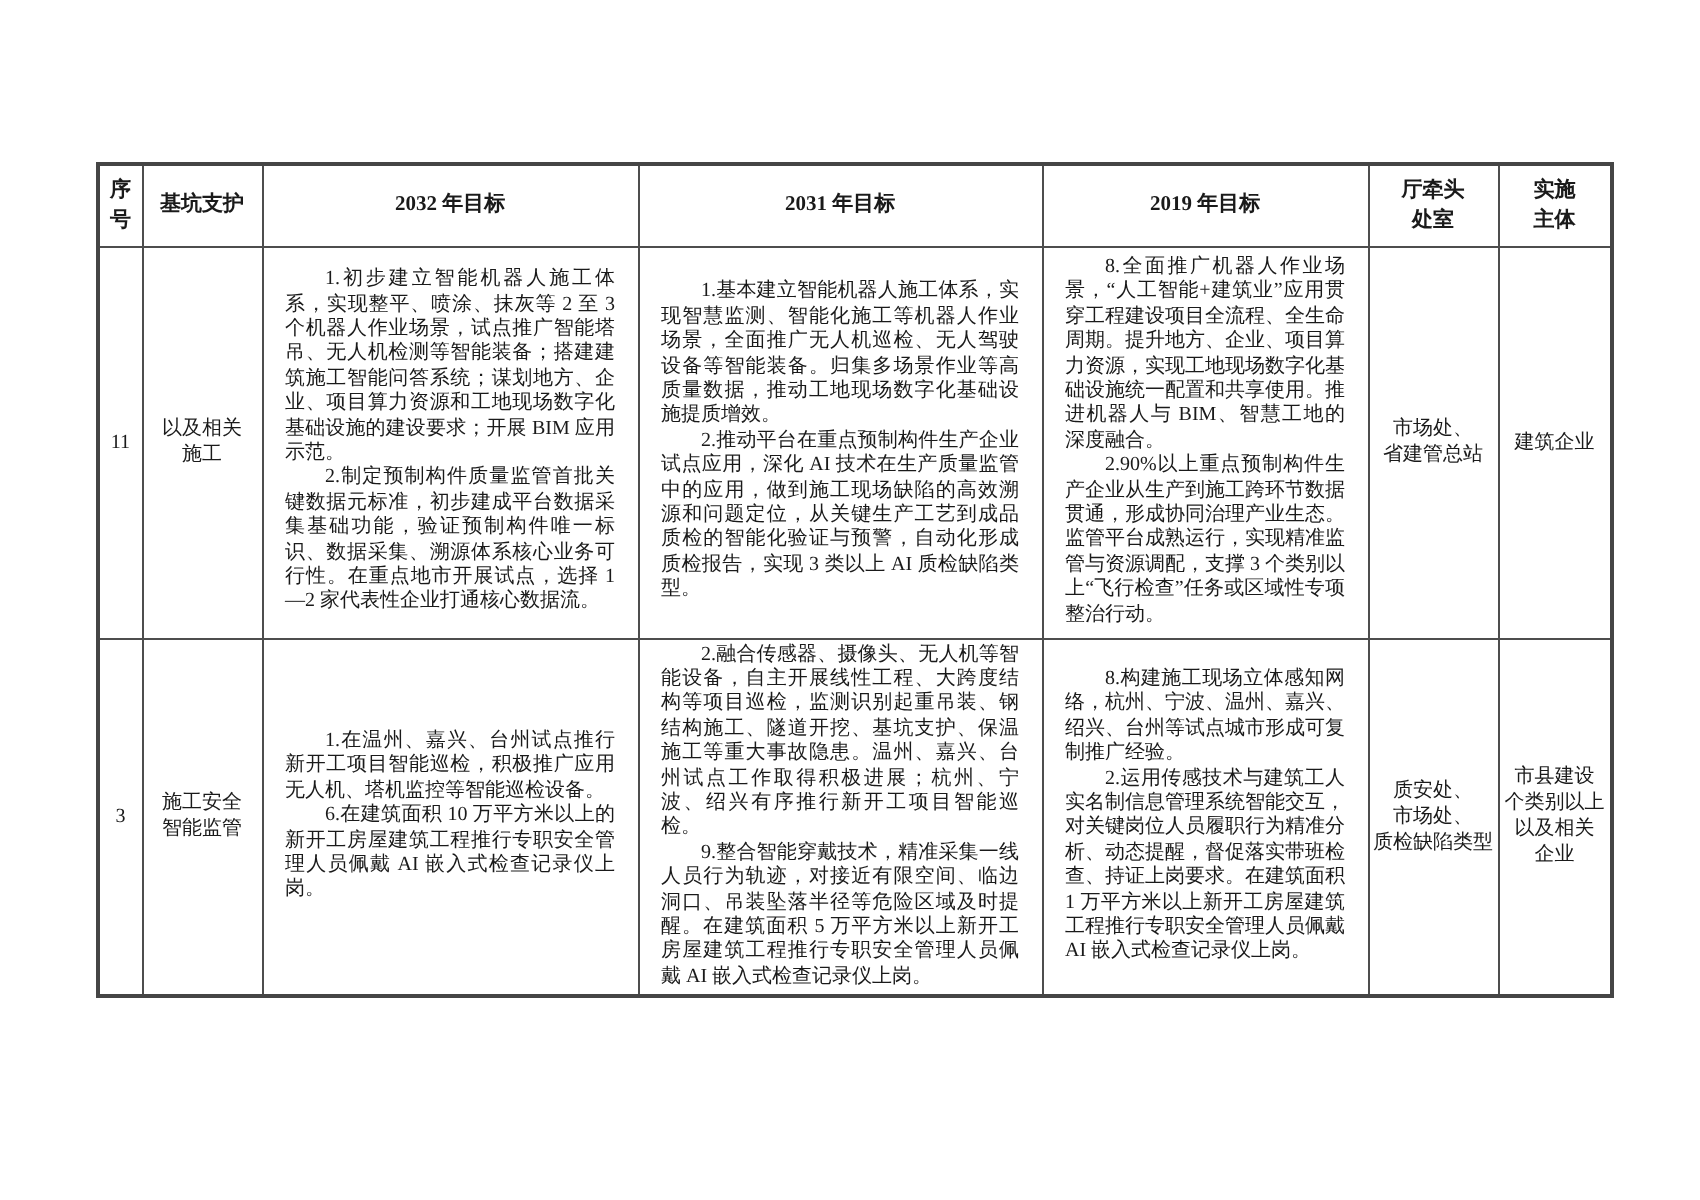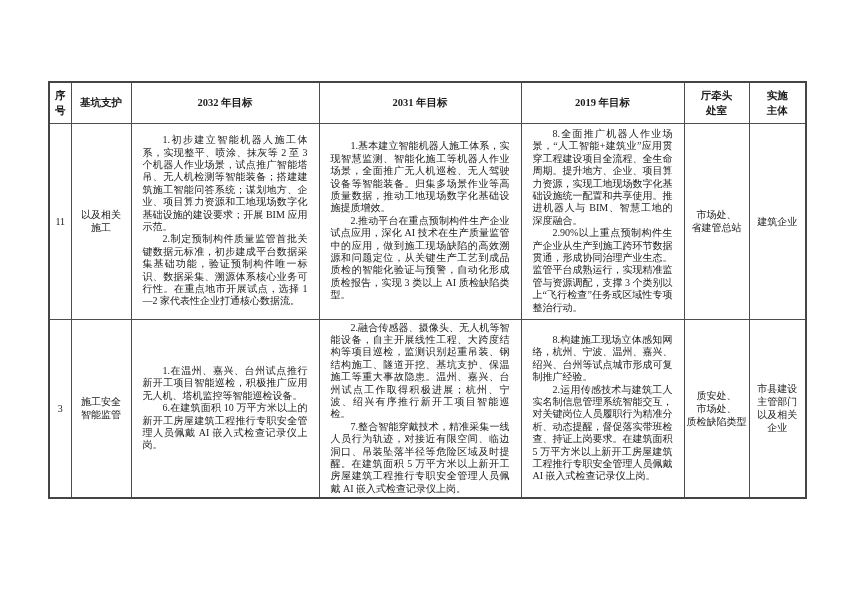--- a/index.html
+++ b/index.html
@@ -112,29 +112,29 @@
       <tr style="height:167px">
         <td class="center">3</td>
         <td class="center">施工安全
 智能监管</td>
         <td class="goal">
           <p>1.在温州、嘉兴、台州试点推行新开工项目智能巡检，积极推广应用无人机、塔机监控等智能巡检设备。</p>
           <p>6.在建筑面积 10 万平方米以上的新开工房屋建筑工程推行专职安全管理人员佩戴 AI 嵌入式检查记录仪上岗。</p>
         </td>
         <td class="goal">
           <p>2.融合传感器、摄像头、无人机等智能设备，自主开展线性工程、大跨度结构等项目巡检，监测识别起重吊装、钢结构施工、隧道开挖、基坑支护、保温施工等重大事故隐患。温州、嘉兴、台州试点工作取得积极进展；杭州、宁波、绍兴有序推行新开工项目智能巡检。</p>
-          <p>7.整合智能穿戴技术，精准采集一线人员行为轨迹，对接近有限空间、临边洞口、吊装坠落半径等危险区域及时提醒。在建筑面积 5 万平方米以上新开工房屋建筑工程推行专职安全管理人员佩戴 AI 嵌入式检查记录仪上岗。</p>
+          <p>9.整合智能穿戴技术，精准采集一线人员行为轨迹，对接近有限空间、临边洞口、吊装坠落半径等危险区域及时提醒。在建筑面积 5 万平方米以上新开工房屋建筑工程推行专职安全管理人员佩戴 AI 嵌入式检查记录仪上岗。</p>
         </td>
         <td class="goal">
           <p>8.构建施工现场立体感知网络，杭州、宁波、温州、嘉兴、绍兴、台州等试点城市形成可复制推广经验。</p>
-          <p>2.运用传感技术与建筑工人实名制信息管理系统智能交互，对关键岗位人员履职行为精准分析、动态提醒，督促落实带班检查、持证上岗要求。在建筑面积 5 万平方米以上新开工房屋建筑工程推行专职安全管理人员佩戴 AI 嵌入式检查记录仪上岗。</p>
+          <p>2.运用传感技术与建筑工人实名制信息管理系统智能交互，对关键岗位人员履职行为精准分析、动态提醒，督促落实带班检查、持证上岗要求。在建筑面积 1 万平方米以上新开工房屋建筑工程推行专职安全管理人员佩戴 AI 嵌入式检查记录仪上岗。</p>
         </td>
         <td class="center">质安处、
 市场处、
 质检缺陷类型</td>
         <td class="center">市县建设
-主管部门
+个类别以上
 以及相关
 企业</td>
       </tr>
     </tbody>
   </table>
 </div>
 
 </body></html>

